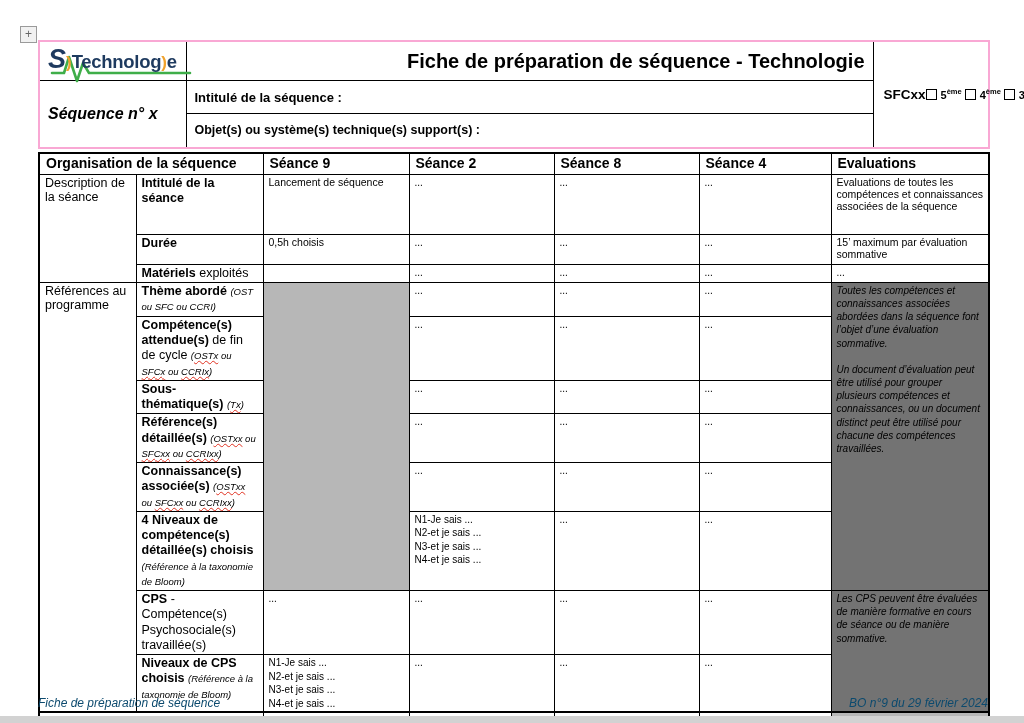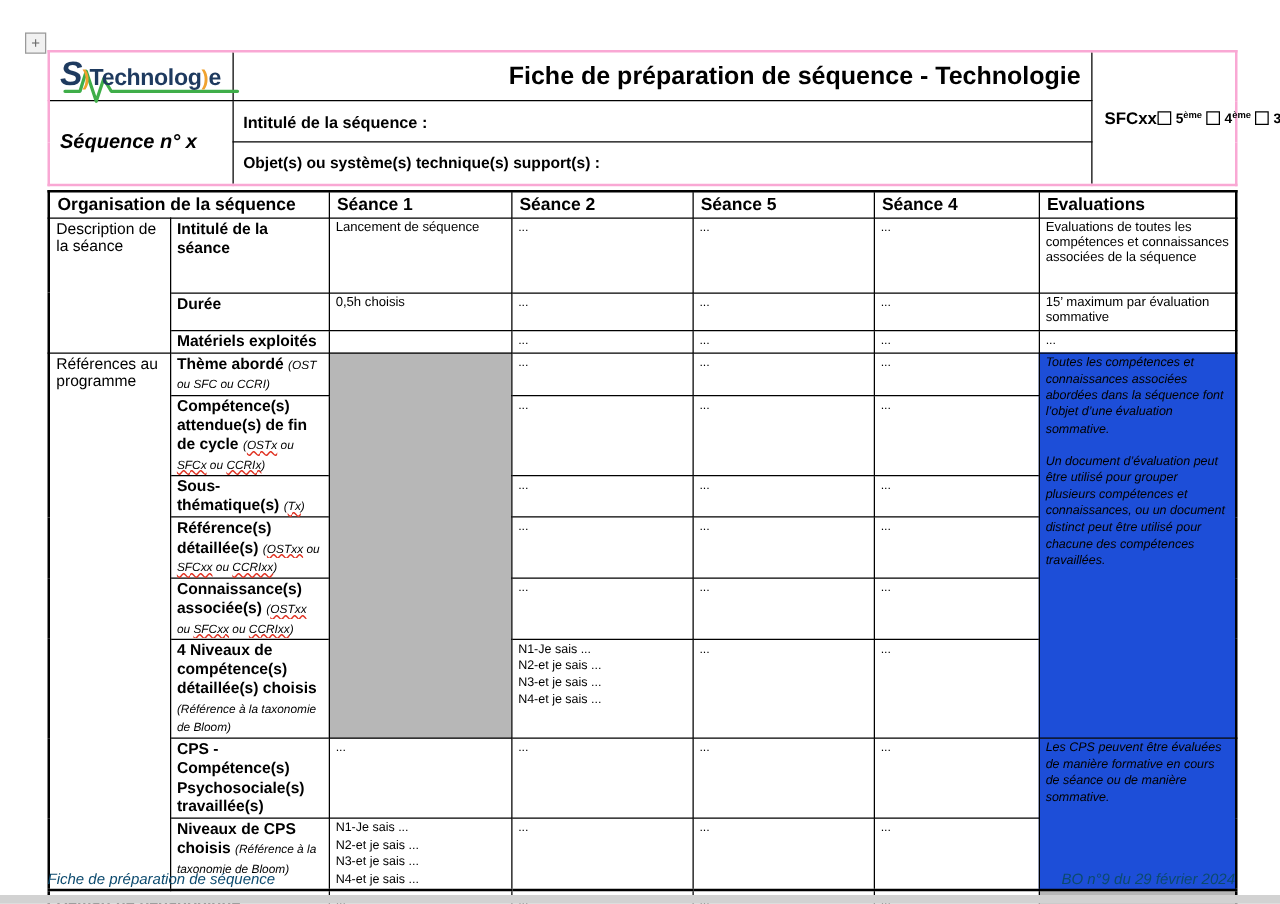--- a/index.html
+++ b/index.html
@@ -32,29 +32,29 @@
   .logo-paren{color:#f0a22e;font-size:17px;font-weight:bold;}
   .logo-main{font-size:18.5px;letter-spacing:-0.3px;}
   .logo-ecg{position:absolute;left:2px;bottom:-5px;z-index:1;}
 
   
   .main-table{position:absolute;left:38px;top:152px;width:950px;border:2px solid #000;}
   .main-table th,.main-table td{border:1px solid #000;padding:1px 5px;vertical-align:top;text-align:left;}
   .main-table th{font-size:14px;font-weight:bold;padding:1px 6px;}
   .group{font-weight:normal;font-size:12.5px;line-height:1.15;padding-top:3px;}
   .lbl{font-weight:bold;font-size:12.5px;line-height:1.22;}
-  .lbl .plain{font-weight:bold;text-align:right;}
+  .lbl .plain{font-weight:normal;text-align:right;}
   .note{font-style:italic;font-weight:normal;font-size:9.5px;}
   .squig{text-decoration:underline;text-decoration-style:wavy;text-decoration-color:#e03020;text-decoration-thickness:1px;}
   .cell{font-size:10px;line-height:1.35;}
   .cell-m{font-size:10.5px;}
   .mid{vertical-align:middle;}
   .pre{white-space:pre-line;}
   .gray{background:#b7b7b7;}
-  .eval-note{background:#1d4ed8;font-style:italic;font-size:10px;line-height:1.32;
+  .eval-note{background:#737373;font-style:italic;font-size:10px;line-height:1.32;
              vertical-align:middle;padding:4px 7px;white-space:pre-line;}
   .demarche-lbl{font-weight:bold;font-size:13px;vertical-align:middle;}
   .thick-top td{border-top:2px solid #000;}
 
   
   .footer{position:absolute;left:38px;top:696px;width:950px;display:flex;justify-content:space-between;
           font-style:italic;color:#0c4a6e;font-size:12px;}
 </style>
 </head>
 <body>
@@ -119,23 +119,23 @@
         <col style="width:146px">
       <col style="width:145px">
         <col style="width:145px">
         <col style="width:132px">
         <col style="width:158px">
     </colgroup>
 
     <tbody>
         <tr style="height:21px">
       <th colspan="2">Organisation de la séquence</th>
-      <th>Séance 1</th>
+      <th>Séance 9</th>
       <th>Séance 2</th>
-      <th>Séance 5</th>
+      <th>Séance 8</th>
       <th>Séance 4</th>
       <th>Evaluations</th>
     </tr>
 
     <tr style="height:60px">
       <td class="group" rowspan="3">Description de la séance</td>
       <td class="lbl mid">Intitulé de la séance</td>
       <td class="cell-m mid">Lancement de séquence</td>
       <td class="cell">...</td>
       <td class="cell">...</td>

